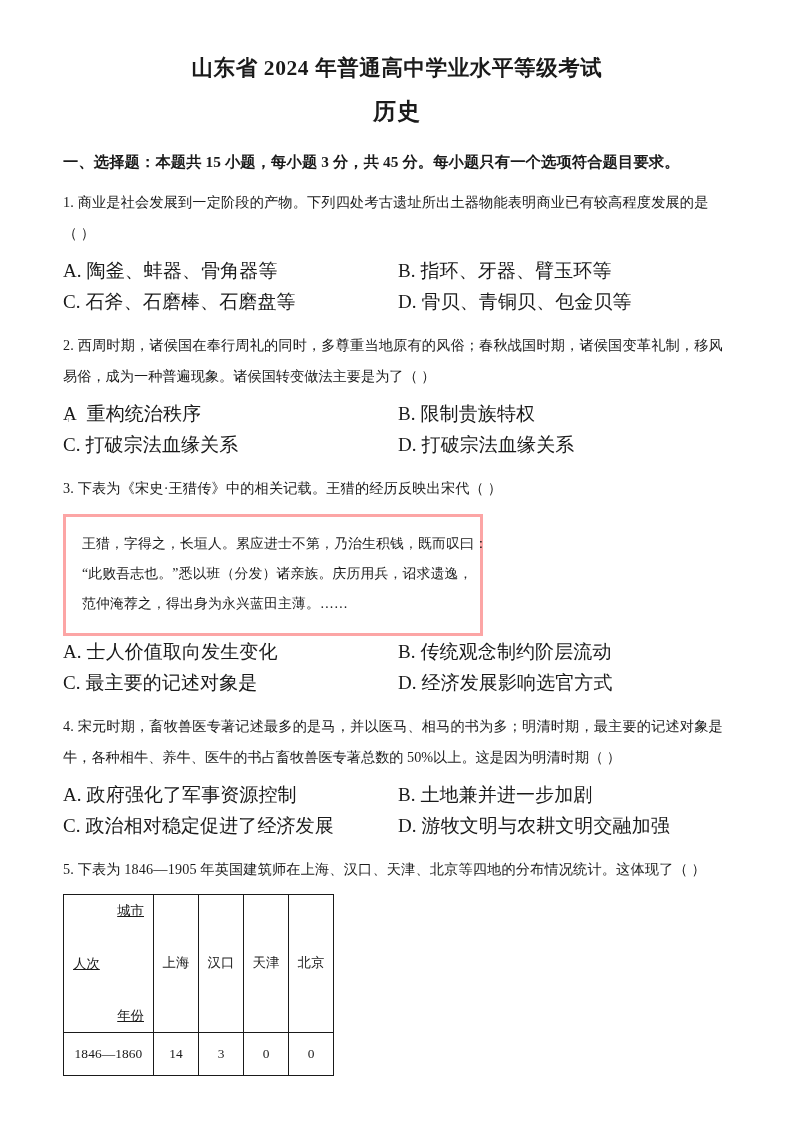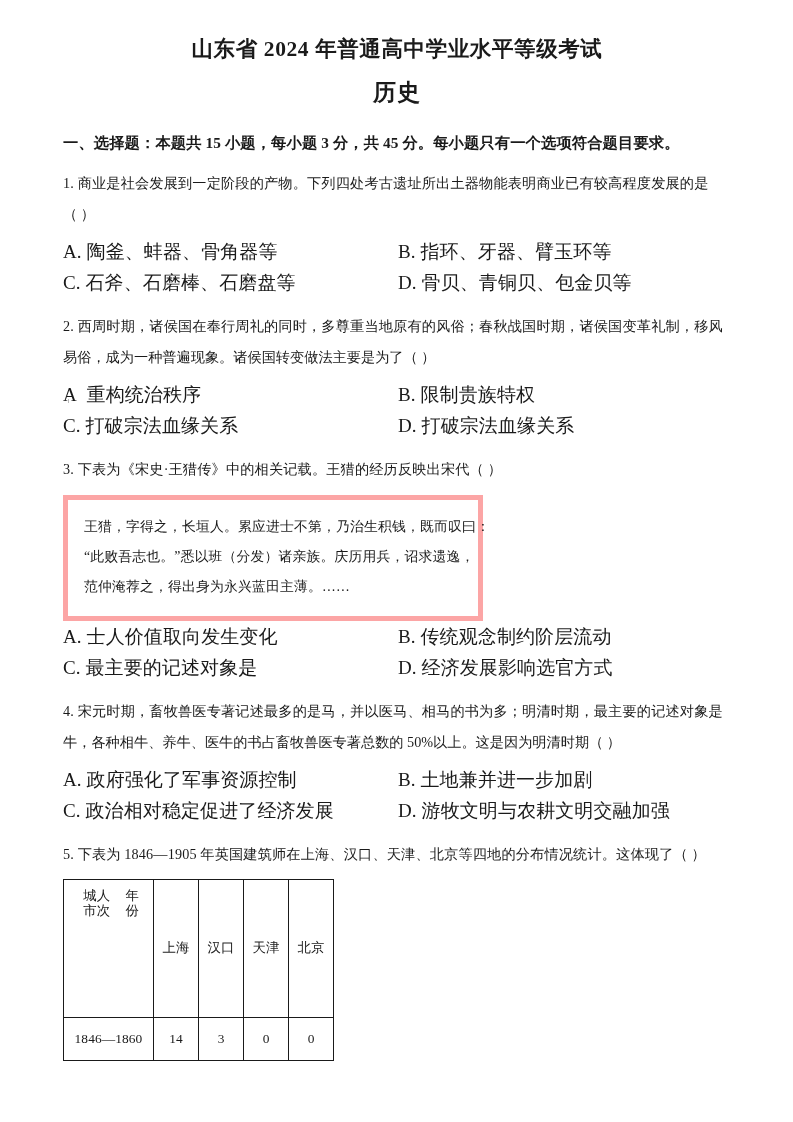--- a/index.html
+++ b/index.html
@@ -23,21 +23,21 @@
   #content {
     position: absolute;
     left: 63px;
     top: 0;
     width: 668px;
   }
 
   
   .doc-title {
     margin: 0;
-    padding-top: 35px;
+    padding-top: 54px;
     text-align: center;
     font-size: 21.5px;
     font-weight: bold;
     letter-spacing: 0.6px;
     line-height: 1.35;
   }
   .doc-subject {
     margin: 0;
     padding-top: 13px;
     text-align: center;
@@ -101,21 +101,21 @@
     top: 20px;
     width: 1px;
     height: 4px;
     background: #b9b9b9;
   }
 
   
   .source-box {
     width: 420px;
     box-sizing: border-box;
-    border: 5px solid #fca5a5;
+    border: 3px solid #fca5a5;
     margin-top: 10px;
     padding: 12px 16px 14px 16px;
   }
   .source-line {
     font-size: 13.8px;
     line-height: 30px;
     letter-spacing: 0.2px;
     white-space: nowrap;
   }
 
@@ -137,35 +137,36 @@
     height: 137px;
     position: relative;
   }
   .corner-inner {
     position: relative;
     width: 100%;
     height: 100%;
     box-sizing: border-box;
     padding: 9px 9px 8px 9px;
     display: flex;
-    flex-direction: row;
+    flex-direction: column;
     justify-content: space-between;
+    text-decoration: underline;
   }
   .corner-top {
     text-align: right;
     font-size: 13.4px;
     line-height: 1.1;
   }
   .corner-mid {
     text-align: left;
     font-size: 13.4px;
     line-height: 1.1;
   }
   .corner-bot {
-    text-align: center;
+    text-align: right;
     font-size: 13.4px;
     line-height: 1.1;
   }
   .col-head { width: 44px; }
   .row-label-cell {
     height: 42px;
     font-size: 13.2px;
     letter-spacing: 0.1px;
   }
   .data-cell { height: 42px; }

